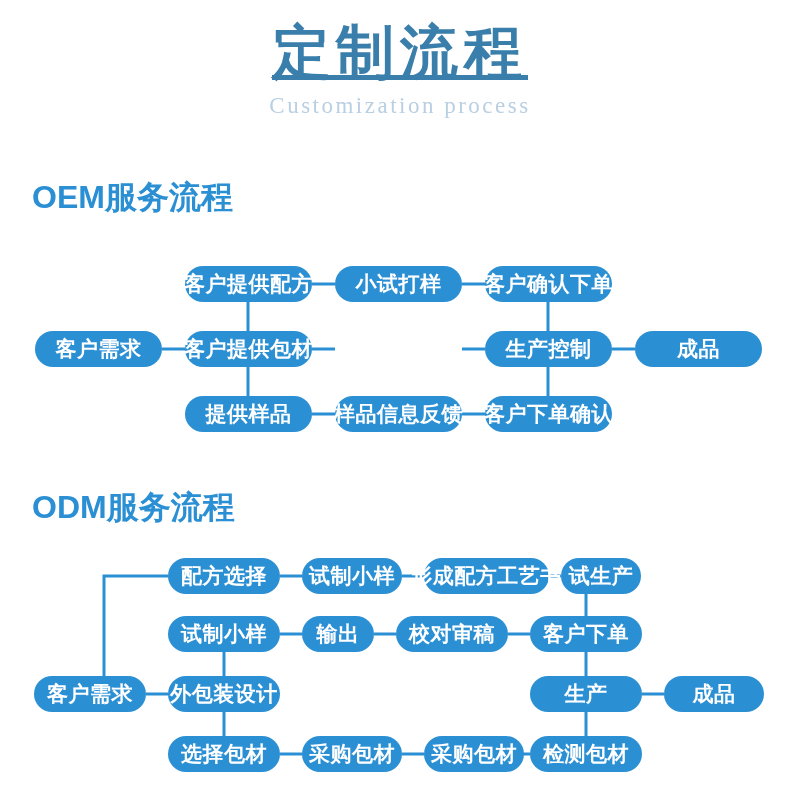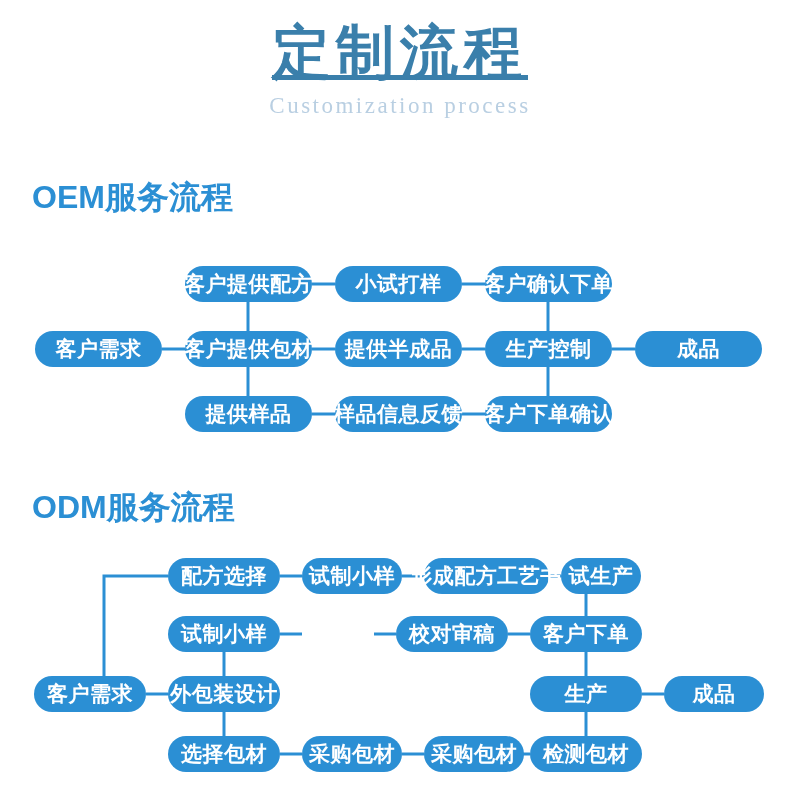--- a/index.html
+++ b/index.html
@@ -117,21 +117,20 @@
         <path d="M248,52 V81" stroke="#2b8fd4" stroke-width="3" fill="none"></path>
         <path d="M248,117 V146" stroke="#2b8fd4" stroke-width="3" fill="none"></path>
         <path d="M548,52 V81" stroke="#2b8fd4" stroke-width="3" fill="none"></path>
         <path d="M548,117 V146" stroke="#2b8fd4" stroke-width="3" fill="none"></path>
       </svg>
       <div class="node" style="left: 185px; top: 16px; width: 127px; background: rgb(43, 143, 212); color: rgb(255, 255, 255);">客户提供配方</div>
       <div class="node" style="left: 335px; top: 16px; width: 127px; background: rgb(43, 143, 212); color: rgb(255, 255, 255);">小试打样</div>
       <div class="node" style="left: 485px; top: 16px; width: 127px; background: rgb(43, 143, 212); color: #ffffff;">客户确认下单</div>
       <div class="node" style="left: 35px; top: 81px; width: 127px; background: rgb(43, 143, 212); color: rgb(255, 255, 255);">客户需求</div>
       <div class="node" style="left: 185px; top: 81px; width: 127px; background: rgb(43, 143, 212); color: rgb(255, 255, 255);">客户提供包材</div>
-      <div class="node" style="left: 335px; top: 81px; width: 127px; background: rgb(43, 143, 212); color: rgb(255, 255, 255);">提供半成品</div>
       <div class="node" style="left: 485px; top: 81px; width: 127px; background: rgb(43, 143, 212); color: rgb(255, 255, 255);">生产控制</div>
       <div class="node" style="left: 635px; top: 81px; width: 127px; background: rgb(43, 143, 212); color: rgb(255, 255, 255);">成品</div>
       <div class="node" style="left: 185px; top: 146px; width: 127px; background: rgb(43, 143, 212); color: rgb(255, 255, 255);">提供样品</div>
       <div class="node" style="left: 335px; top: 146px; width: 127px; background: rgb(43, 143, 212); color: rgb(255, 255, 255);">样品信息反馈</div>
       <div class="node" style="left: 485px; top: 146px; width: 127px; background: rgb(43, 143, 212); color: rgb(255, 255, 255);">客户下单确认</div>
     </div>
 
   <div class="section-heading" id="odm-heading">ODM服务流程</div>
   <div class="flow" id="odm-flow">
       <svg viewBox="0 0 800 240">
@@ -151,20 +150,21 @@
         <path d="M224,146 V188" stroke="#2b8fd4" stroke-width="3" fill="none"></path>
         <path d="M586,28 V68" stroke="#2b8fd4" stroke-width="3" fill="none"></path>
         <path d="M586,86 V128" stroke="#2b8fd4" stroke-width="3" fill="none"></path>
         <path d="M586,146 V188" stroke="#2b8fd4" stroke-width="3" fill="none"></path>
       </svg>
       <div class="node" style="left: 168px; top: 10px; width: 112px; background: rgb(43, 143, 212); color: rgb(255, 255, 255); text-align: center;">配方选择</div>
       <div class="node" style="left: 302px; top: 10px; width: 100px; background: rgb(43, 143, 212); color: rgb(255, 255, 255);">试制小样</div>
       <div class="node" style="left: 424px; top: 10px; width: 125px; background: rgb(43, 143, 212); color: rgb(255, 255, 255);">形成配方工艺书</div>
       <div class="node" style="left: 561px; top: 10px; width: 80px; background: rgb(43, 143, 212); color: rgb(255, 255, 255);">试生产</div>
       <div class="node" style="left: 168px; top: 68px; width: 112px; background: rgb(43, 143, 212); color: rgb(255, 255, 255);">试制小样</div>
+      <div class="node" style="left: 302px; top: 68px; width: 72px; background: rgb(43, 143, 212); color: rgb(255, 255, 255);">输出</div>
       <div class="node" style="left: 396px; top: 68px; width: 112px; background: rgb(43, 143, 212); color: rgb(255, 255, 255);">校对审稿</div>
       <div class="node" style="left: 530px; top: 68px; width: 112px; background: rgb(43, 143, 212); color: rgb(255, 255, 255);">客户下单</div>
       <div class="node" style="left: 34px; top: 128px; width: 112px; background: rgb(43, 143, 212); color: rgb(255, 255, 255);">客户需求</div>
       <div class="node" style="left: 168px; top: 128px; width: 112px; background: rgb(43, 143, 212); color: rgb(255, 255, 255);">外包装设计</div>
       <div class="node" style="left: 530px; top: 128px; width: 112px; background: rgb(43, 143, 212); color: rgb(255, 255, 255);">生产</div>
       <div class="node" style="left: 664px; top: 128px; width: 100px; background: rgb(43, 143, 212); color: rgb(255, 255, 255);">成品</div>
       <div class="node" style="left: 168px; top: 188px; width: 112px; background: rgb(43, 143, 212); color: rgb(255, 255, 255);">选择包材</div>
       <div class="node" style="left: 302px; top: 188px; width: 100px; background: rgb(43, 143, 212); color: rgb(255, 255, 255);">采购包材</div>
       <div class="node" style="left: 424px; top: 188px; width: 100px; background: rgb(43, 143, 212); color: rgb(255, 255, 255);">采购包材</div>
       <div class="node" style="left: 530px; top: 188px; width: 112px; background: rgb(43, 143, 212); color: rgb(255, 255, 255);">检测包材</div>

